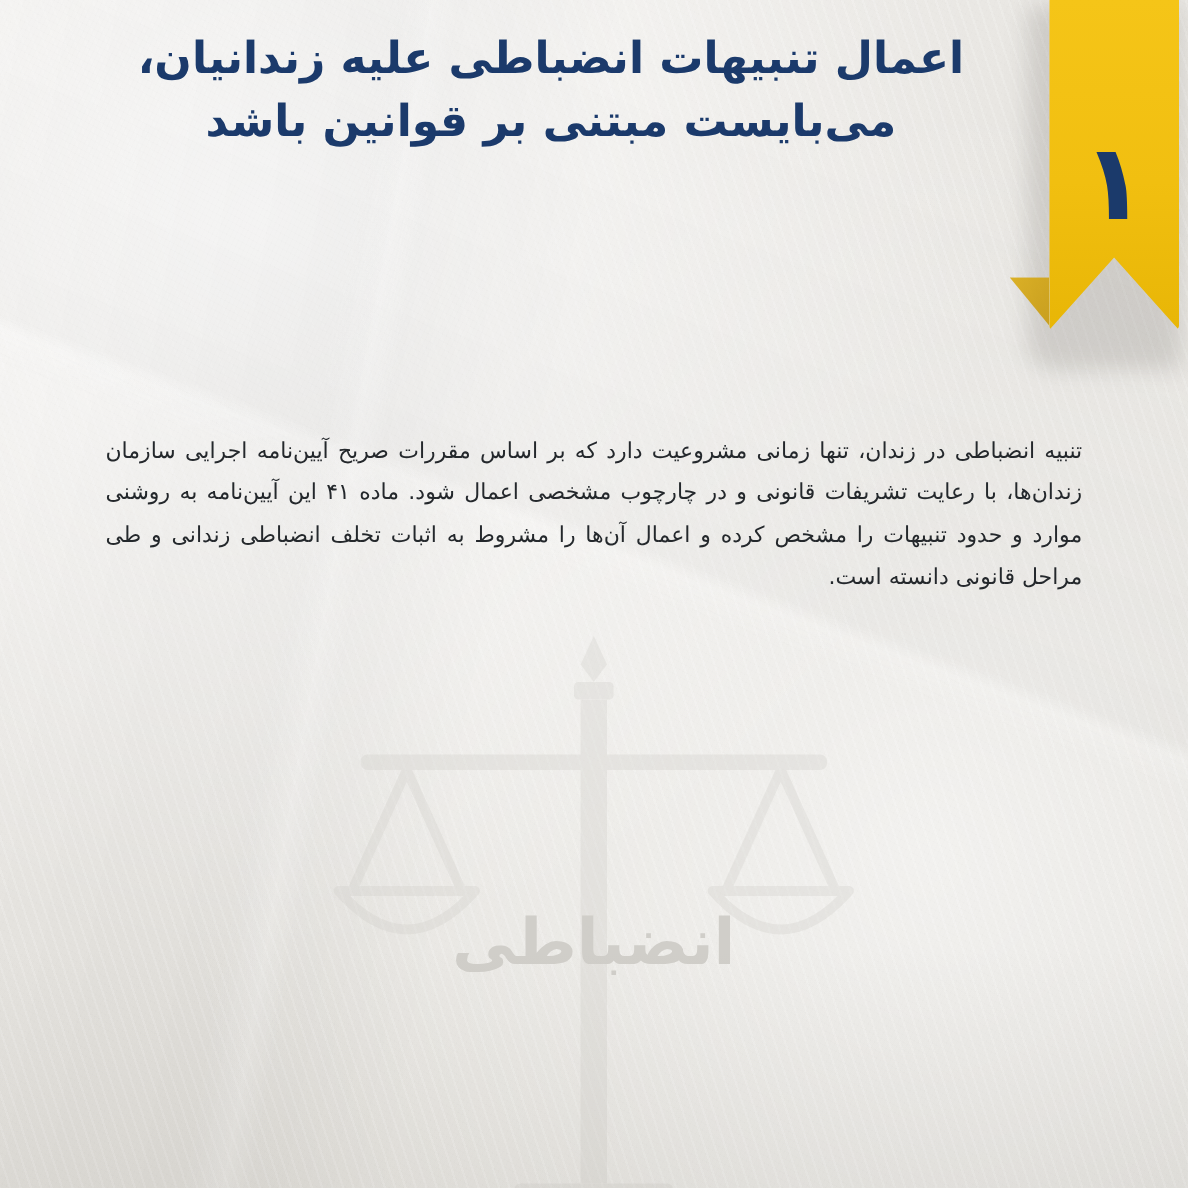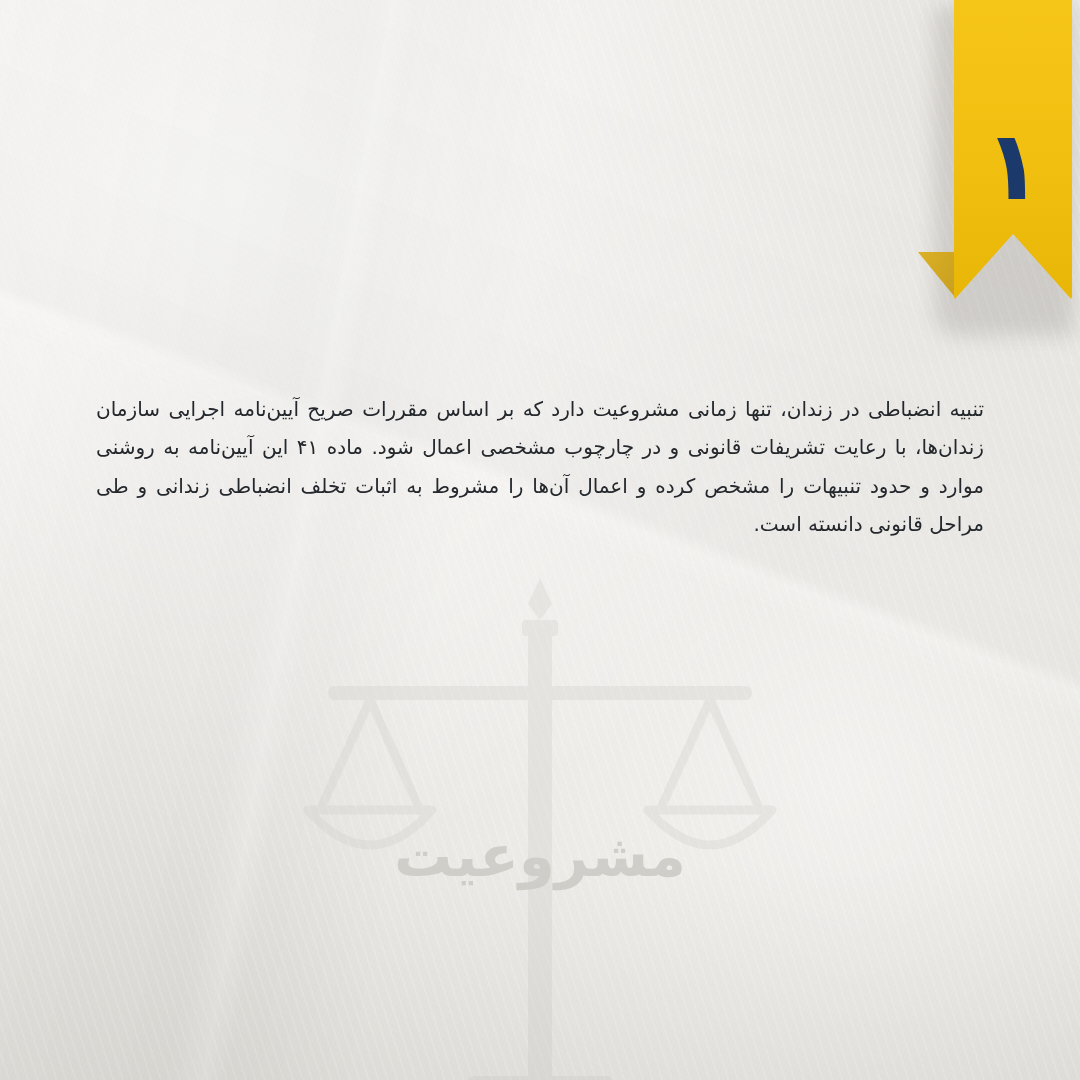--- a/index.html
+++ b/index.html
@@ -190,22 +190,26 @@
         <rect x="68" y="126" width="424" height="14" rx="6" fill="#cfcdc8" stroke="none"></rect>
 
         <path d="M110 140 L60 250 M110 140 L160 250"></path>
         <path d="M48 250 Q110 320 172 250 Z"></path>
 
         <path d="M450 140 L400 250 M450 140 L500 250"></path>
         <path d="M388 250 Q450 320 512 250 Z"></path>
       </g>
     </svg>
   </div>
-  <div class="watermark-text">مشروعیت</div>
-
+  <div class="watermark-text">انضباطی</div>
+
+  <div class="title-block">
+    <div class="title-line">اعمال تنبیهات انضباطی علیه زندانیان،</div>
+    <div class="title-line">می‌بایست مبتنی بر قوانین باشد</div>
+  </div>
 
   <div class="corner-badge">
     <div class="ribbon-shadow"></div>
     <div class="ribbon"></div>
     <div class="ribbon-fold"></div>
     <div class="badge-number">۱</div>
   </div>
 
   <div class="body-block">تنبیه انضباطی در زندان، تنها زمانی مشروعیت دارد که بر اساس مقررات صریح آیین‌نامه اجرایی سازمان زندان‌ها، با رعایت تشریفات قانونی و در چارچوب مشخصی اعمال شود. ماده ۴۱ این آیین‌نامه به روشنی موارد و حدود تنبیهات را مشخص کرده و اعمال آن‌ها را مشروط به اثبات تخلف انضباطی زندانی و طی مراحل قانونی دانسته است.</div>
 

